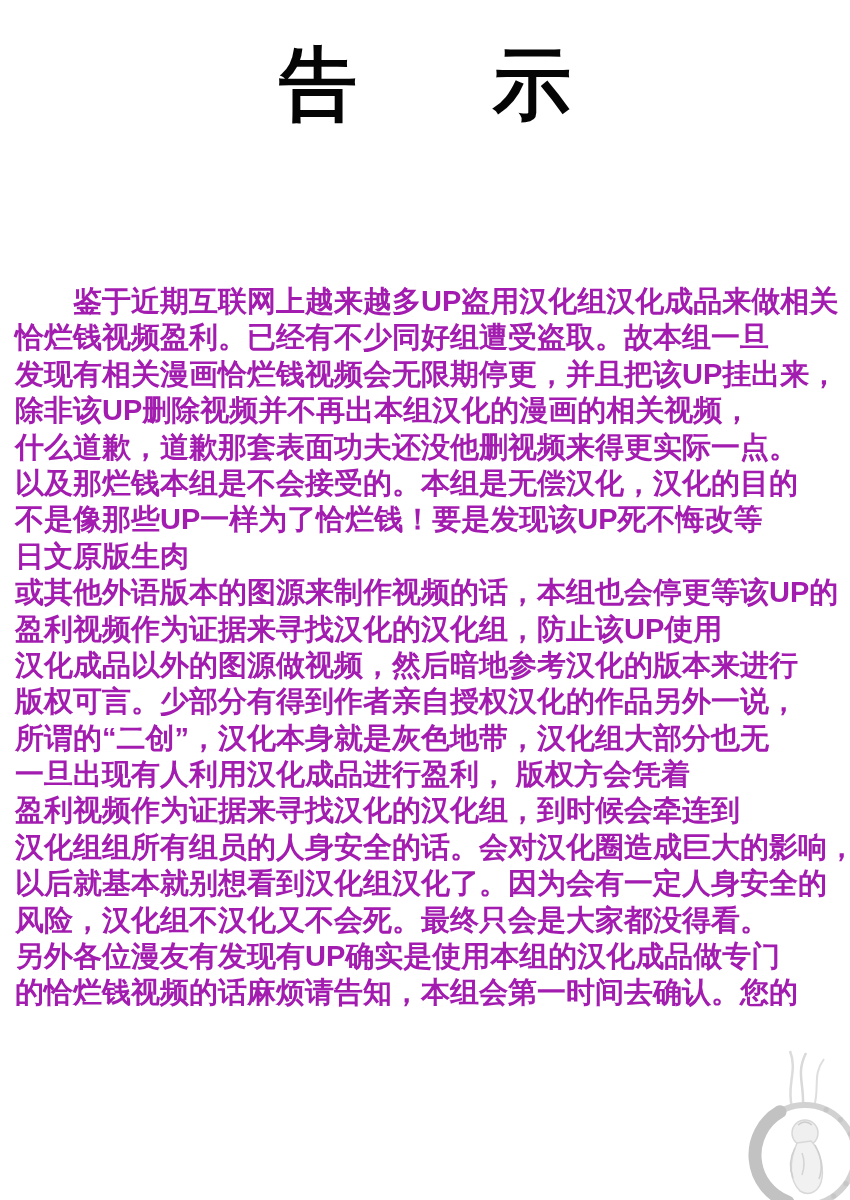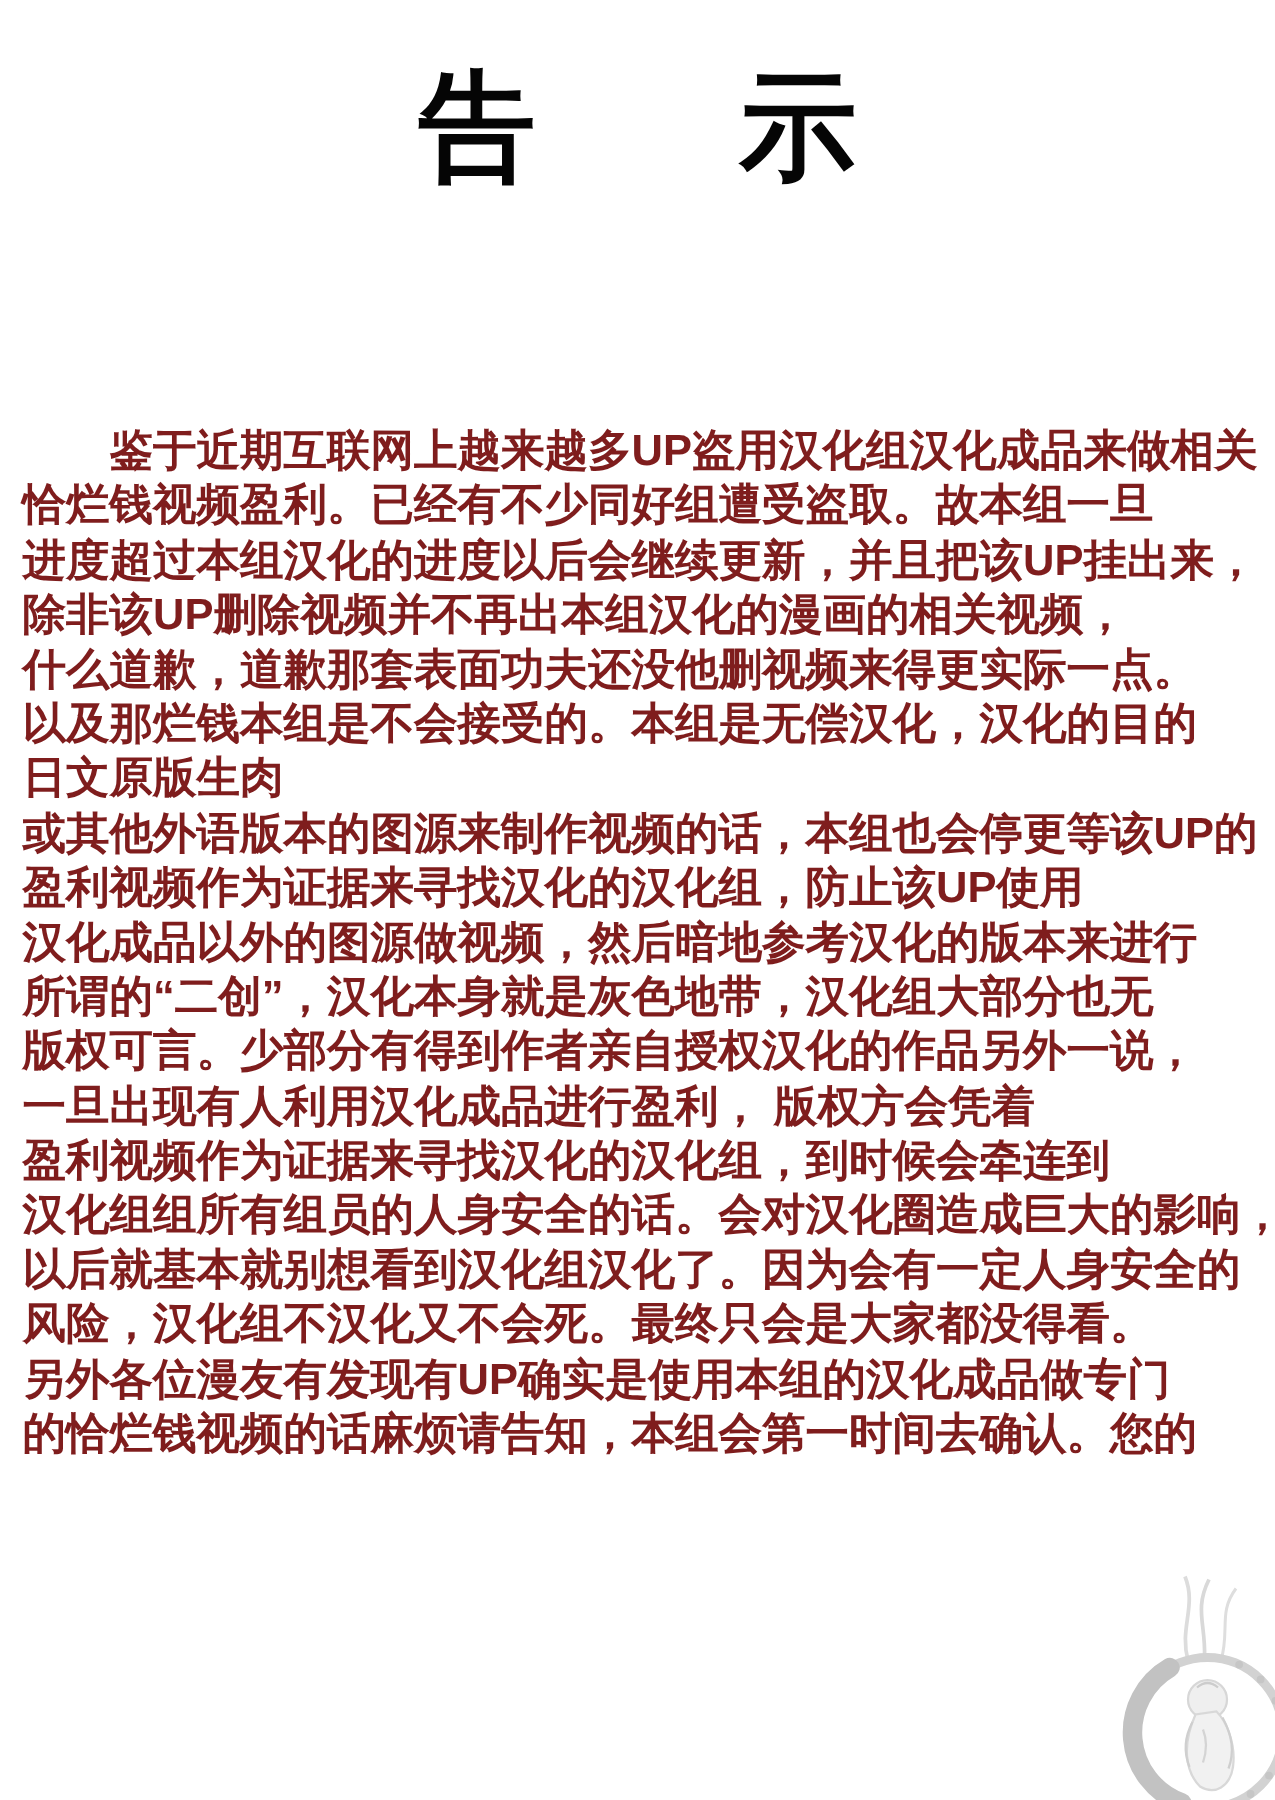--- a/index.html
+++ b/index.html
@@ -28,21 +28,21 @@
     letter-spacing: 0;
   }
   .notice {
     position: absolute;
     top: 283px;
     left: 15px;
     width: 830px;
     font-size: 29px;
     line-height: 36.4px;
     font-weight: 600;
-    color: #7f1d1d;
+    color: #a21caf;
   }
   .line {
     white-space: nowrap;
     height: 36.4px;
   }
   .line.first { text-indent: 58px; }
   .stamp {
     position: absolute;
     left: 740px;
     top: 1045px;
@@ -57,30 +57,31 @@
 <div class="page">
 
   <div class="title">
     <span>告</span>
     <span>示</span>
   </div>
 
   <div class="notice">
     <div class="line first">鉴于近期互联网上越来越多UP盗用汉化组汉化成品来做相关</div>
     <div class="line">恰烂钱视频盈利。已经有不少同好组遭受盗取。故本组一旦</div>
-    <div class="line">进度超过本组汉化的进度以后会继续更新，并且把该UP挂出来，</div>
+    <div class="line">发现有相关漫画恰烂钱视频会无限期停更，并且把该UP挂出来，</div>
     <div class="line">除非该UP删除视频并不再出本组汉化的漫画的相关视频，</div>
     <div class="line">什么道歉，道歉那套表面功夫还没他删视频来得更实际一点。</div>
     <div class="line">以及那烂钱本组是不会接受的。本组是无偿汉化，汉化的目的</div>
+    <div class="line">不是像那些UP一样为了恰烂钱！要是发现该UP死不悔改等</div>
     <div class="line">日文原版生肉</div>
     <div class="line">或其他外语版本的图源来制作视频的话，本组也会停更等该UP的</div>
     <div class="line">盈利视频作为证据来寻找汉化的汉化组，防止该UP使用</div>
     <div class="line">汉化成品以外的图源做视频，然后暗地参考汉化的版本来进行</div>
+    <div class="line">版权可言。少部分有得到作者亲自授权汉化的作品另外一说，</div>
     <div class="line">所谓的“二创”，汉化本身就是灰色地带，汉化组大部分也无</div>
-    <div class="line">版权可言。少部分有得到作者亲自授权汉化的作品另外一说，</div>
     <div class="line">一旦出现有人利用汉化成品进行盈利， 版权方会凭着</div>
     <div class="line">盈利视频作为证据来寻找汉化的汉化组，到时候会牵连到</div>
     <div class="line">汉化组组所有组员的人身安全的话。会对汉化圈造成巨大的影响，</div>
     <div class="line">以后就基本就别想看到汉化组汉化了。因为会有一定人身安全的</div>
     <div class="line">风险，汉化组不汉化又不会死。最终只会是大家都没得看。</div>
     <div class="line">另外各位漫友有发现有UP确实是使用本组的汉化成品做专门</div>
     <div class="line">的恰烂钱视频的话麻烦请告知，本组会第一时间去确认。您的</div>
   </div>
 
   <svg class="stamp" viewBox="0 0 130 160" aria-hidden="true">

